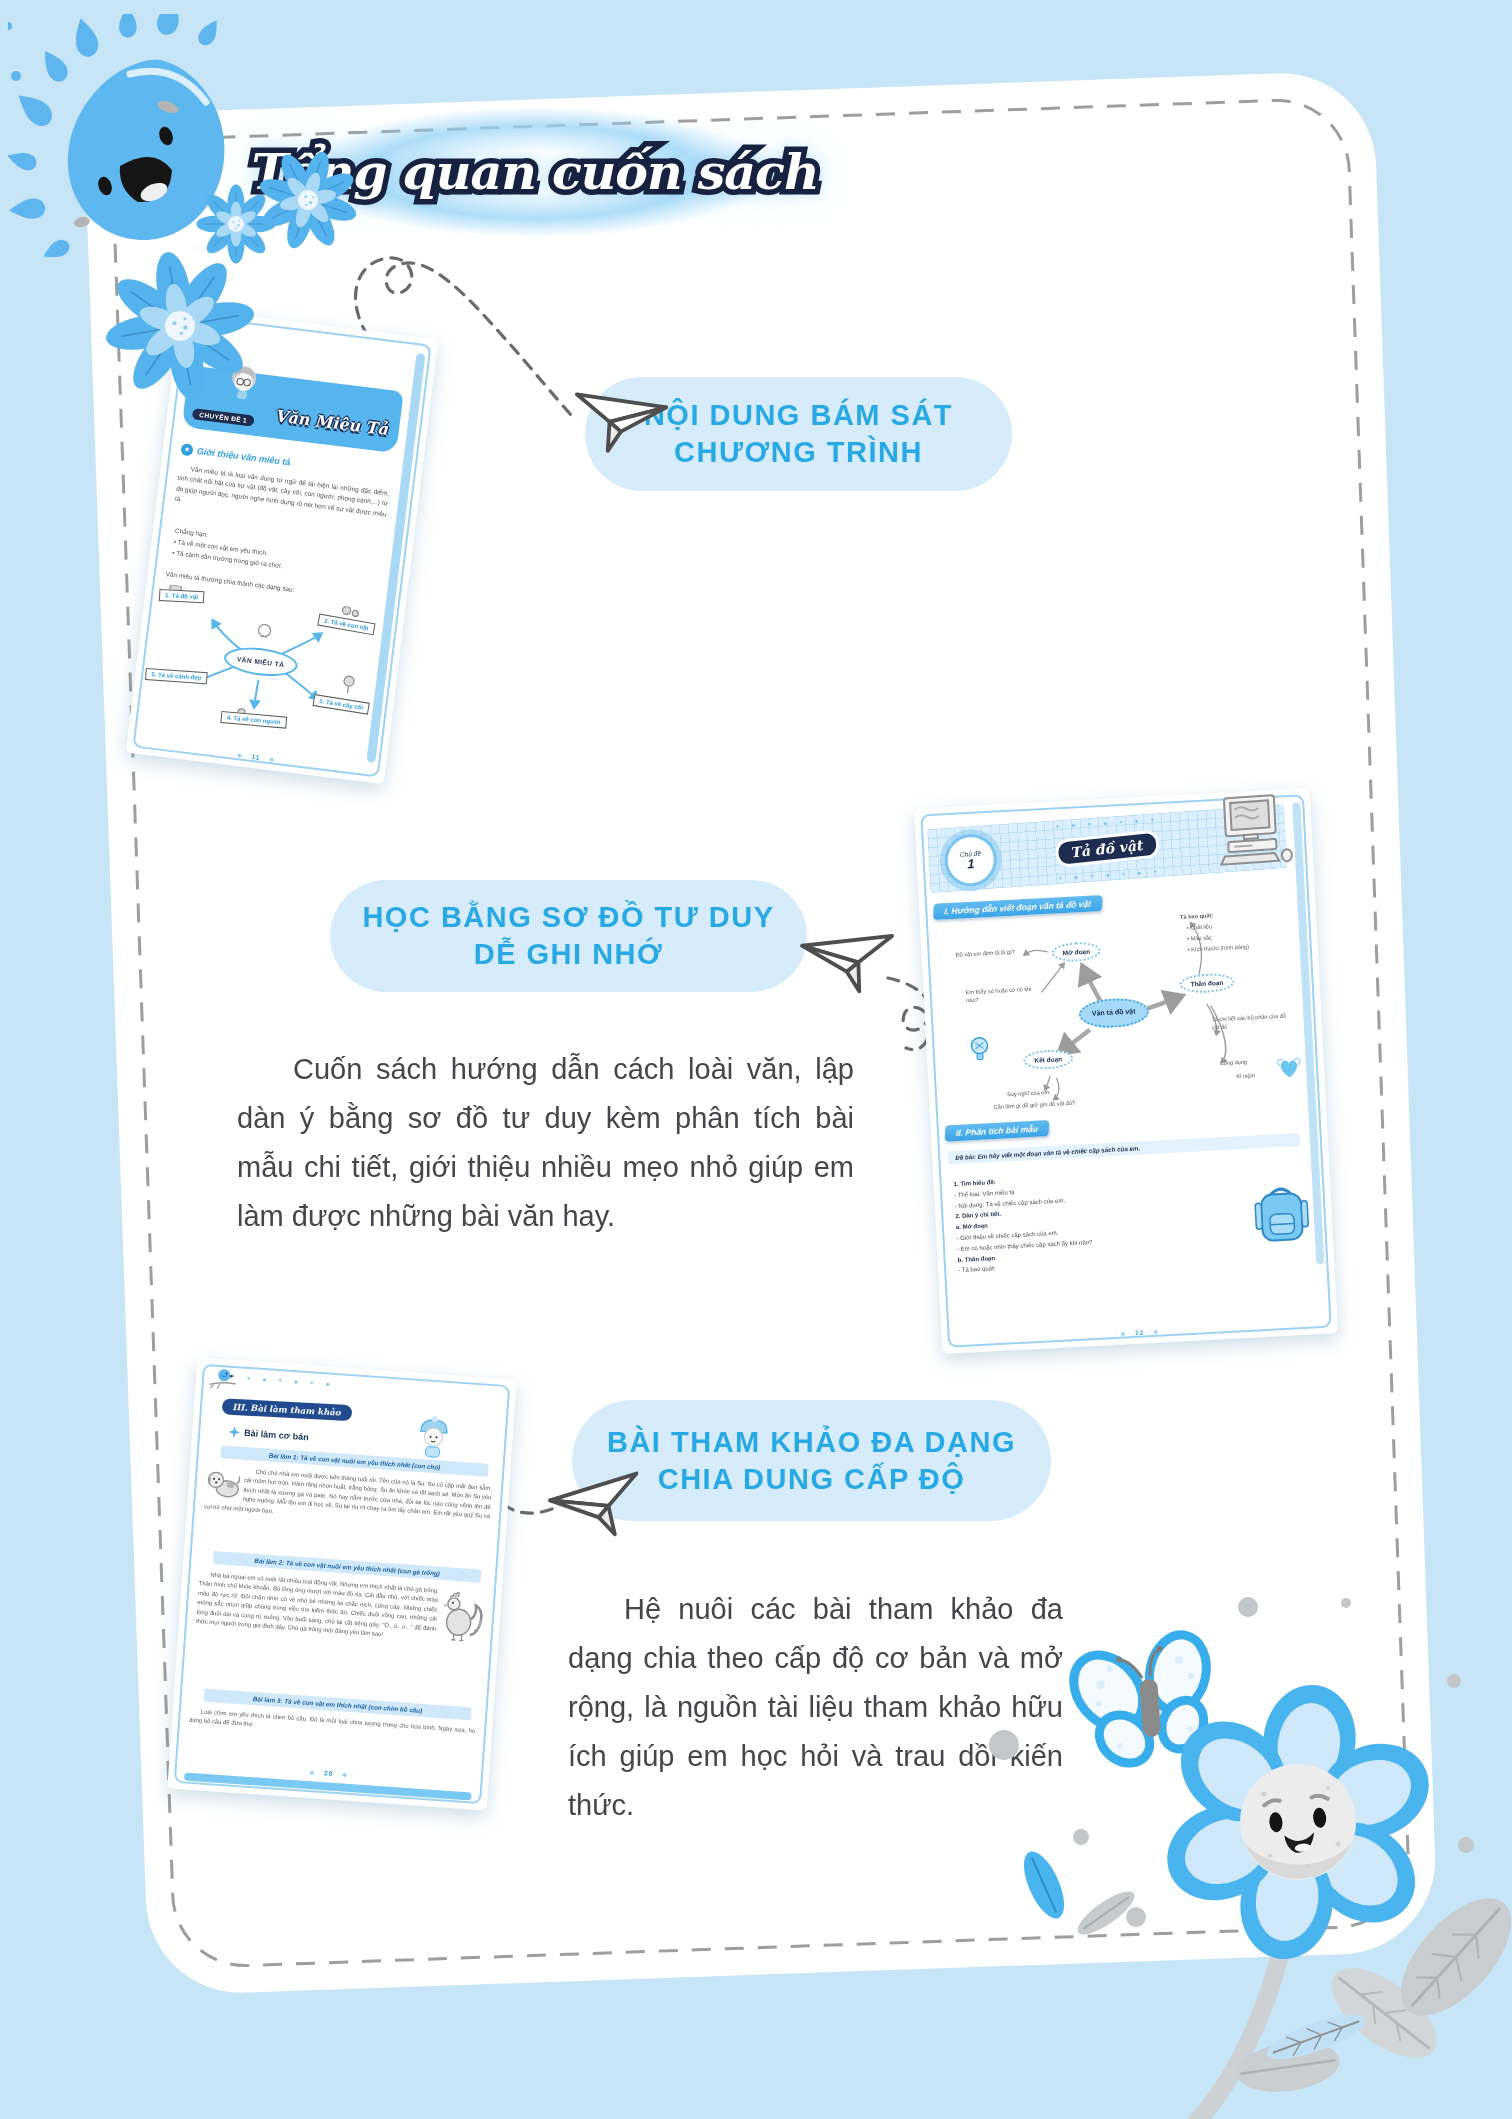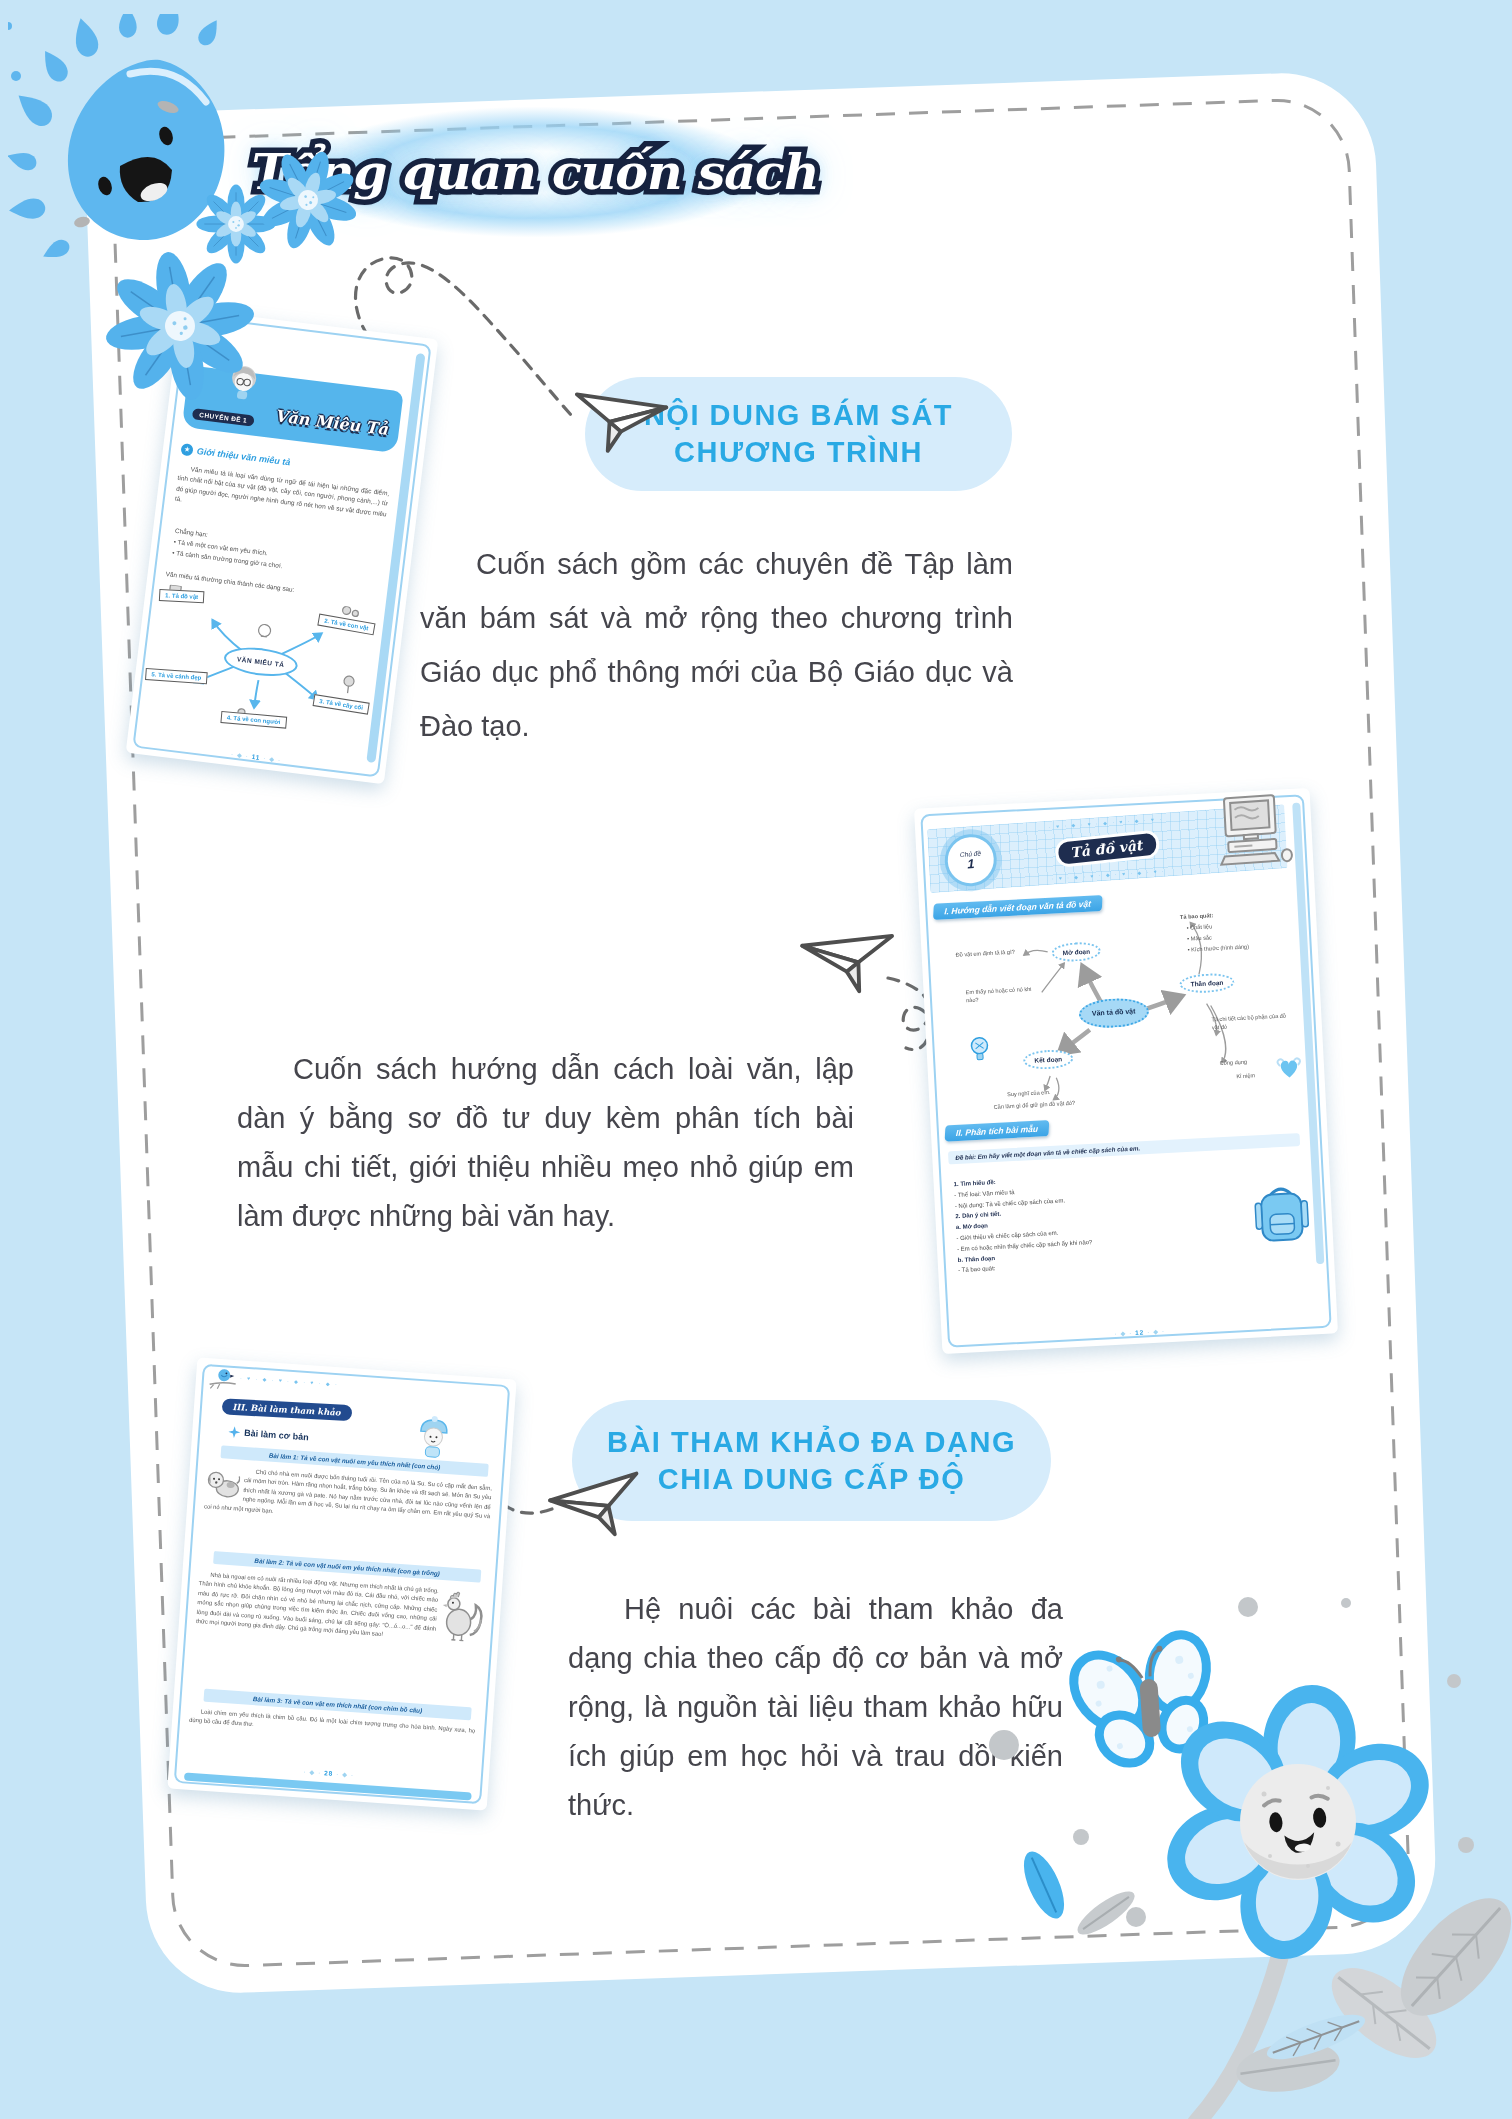--- a/index.html
+++ b/index.html
@@ -221,21 +221,20 @@
 
     <div class="page-num">
       <span class="deco">· ◆ · </span><span>11</span><span class="deco"> · ◆ ·</span>
     </div>
   </div>
 
   <div class="ab pill pill1">
     <span>NỘI DUNG BÁM SÁT</span>
     <span>CHƯƠNG TRÌNH</span>
   </div>
-  <p class="ab para para1">Cuốn sách gồm các chuyên đề Tập làm văn bám sát và mở rộng theo chương trình Giáo dục phổ thông mới của Bộ Giáo dục và Đào tạo.</p>
 
   <div class="ab thumb thumb2">
     <div class="frame"></div>
     <div class="t2-strip"></div>
 
     <div class="t2-header">
       <div class="t2-dots" style="top:3px;">· ♥ · ◆ · ♥ · ◆ · ♥ · ◆ · ♥ ·</div>
       <div class="t2-dots" style="bottom:3px;">· ♥ · ◆ · ♥ · ◆ · ♥ · ◆ · ♥ ·</div>
       <div class="t2-flower-badge">
         <span class="lbl">Chủ đề</span>
@@ -329,20 +328,24 @@
       <line x1="16" y1="42" x2="40" y2="42" stroke="#2f88c7" stroke-width="1.5"></line>
       <rect x="2" y="20" width="6" height="26" rx="3" fill="#a8dcf7" stroke="#2f88c7" stroke-width="1.5"></rect>
       <rect x="48" y="20" width="6" height="26" rx="3" fill="#a8dcf7" stroke="#2f88c7" stroke-width="1.5"></rect>
     </svg>
 
     <div class="page-num">
       <span class="deco">· ◆ · </span><span>12</span><span class="deco"> · ◆ ·</span>
     </div>
   </div>
 
+  <div class="ab pill pill2">
+    <span>HỌC BẰNG SƠ ĐỒ TƯ DUY</span>
+    <span>DỄ GHI NHỚ</span>
+  </div>
   <p class="ab para para2">Cuốn sách hướng dẫn cách loài văn, lập dàn ý bằng sơ đồ tư duy kèm phân tích bài mẫu chi tiết, giới thiệu nhiều mẹo nhỏ giúp em làm được những bài văn hay.</p>
 
   <div class="ab thumb thumb3">
     <div class="frame"></div>
     <div class="t3-strip"></div>
 
     <svg class="ab" style="left:12px;top:6px;" width="30" height="26" viewBox="0 0 30 26">
       <path d="M2,20 Q14,16 28,18" stroke="#9a9a9a" stroke-width="1.5" fill="none"></path>
       <path d="M6,20 l-3,4 M12,19 l-2,5" stroke="#9a9a9a" stroke-width="1.2"></path>
       <circle cx="16" cy="10" r="6" fill="#5bb7ec"></circle>

